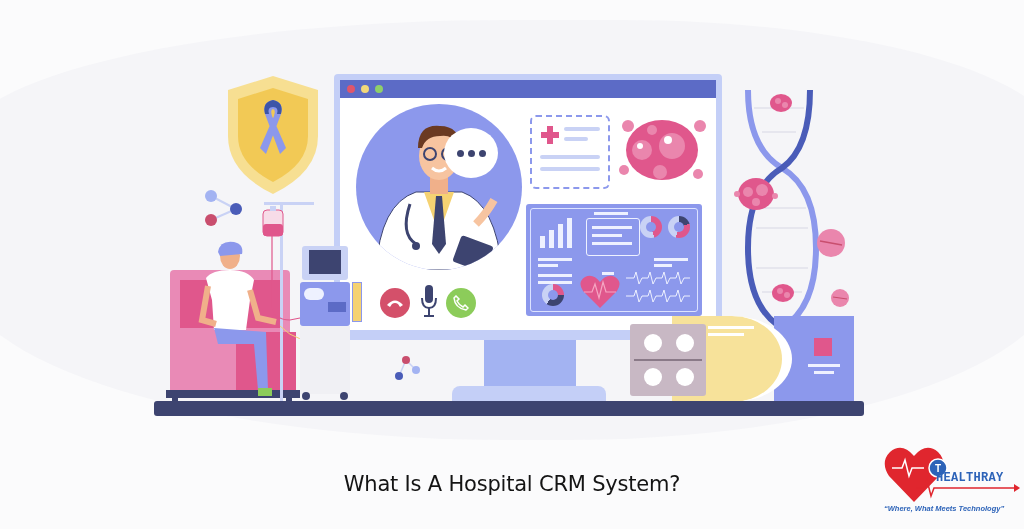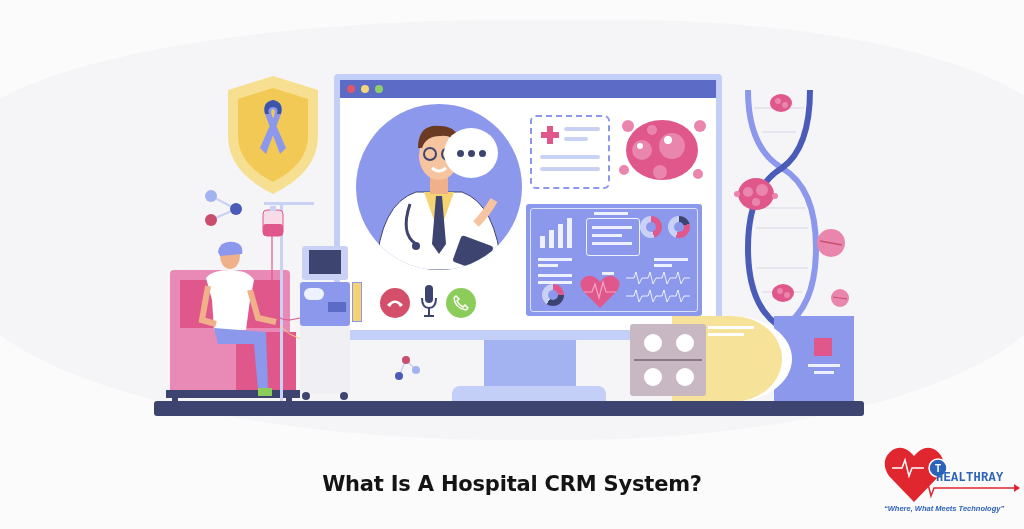--- a/index.html
+++ b/index.html
@@ -18,21 +18,21 @@
   .bubble{position:absolute;left:444px;top:128px;width:54px;height:50px;border-radius:50%;background:#fff;}
   .bubble span{display:inline-block;width:7px;height:7px;border-radius:50%;background:#3d4470;margin:0 2px;}
   .call-btn{position:absolute;width:30px;height:30px;border-radius:50%;display:flex;align-items:center;justify-content:center;color:#fff;font-size:15px;}
   .card-dash{position:absolute;left:530px;top:115px;width:76px;height:70px;border:2px dashed #8c98ec;border-radius:6px;}
   .line{position:absolute;height:4px;background:#c9d2f5;border-radius:2px;}
   .dash-panel{position:absolute;left:526px;top:204px;width:176px;height:112px;background:#8c98ec;border-radius:3px;}
   .dash-panel .frame{position:absolute;left:4px;top:4px;right:4px;bottom:4px;border:1.5px solid #dde3ff;border-radius:3px;}
   .wl{position:absolute;height:3px;background:#eef1ff;}
   .donut{position:absolute;width:22px;height:22px;border-radius:50%;}
   .donut::after{content:"";position:absolute;left:6px;top:6px;width:10px;height:10px;border-radius:50%;background:#8c98ec;}
-  .title{position:absolute;left:0;width:1024px;top:472px;text-align:center;font-family:"DejaVu Sans",sans-serif;font-weight:bold;font-size:21px;color:#141414;letter-spacing:-0.2px;}
+  .title{position:absolute;left:0;width:1024px;top:472px;text-align:center;font-family:"DejaVu Sans",sans-serif;font-weight:normal;font-size:21px;color:#141414;letter-spacing:-0.2px;}
   .logo-text{position:absolute;left:936px;top:471px;font-family:Liberation Mono, monospace;font-weight:bold;font-size:12px;color:#2d63b8;letter-spacing:0.3px;text-align:right;}
   .logo-tag{position:absolute;left:884px;top:504px;font-family:"Liberation Sans",sans-serif;font-weight:bold;font-style:italic;font-size:7.5px;color:#2d63b8;white-space:nowrap;}
 </style>
 </head>
 <body>
 
 <div class="bg-wave"></div>
 
 <svg class="abs" style="left:226px;top:74px" width="94" height="122" viewBox="0 0 94 122">
   <path d="M47 2 L92 16 L92 62 Q92 98 47 120 Q2 98 2 62 L2 16 Z" fill="#f7df92"></path>

